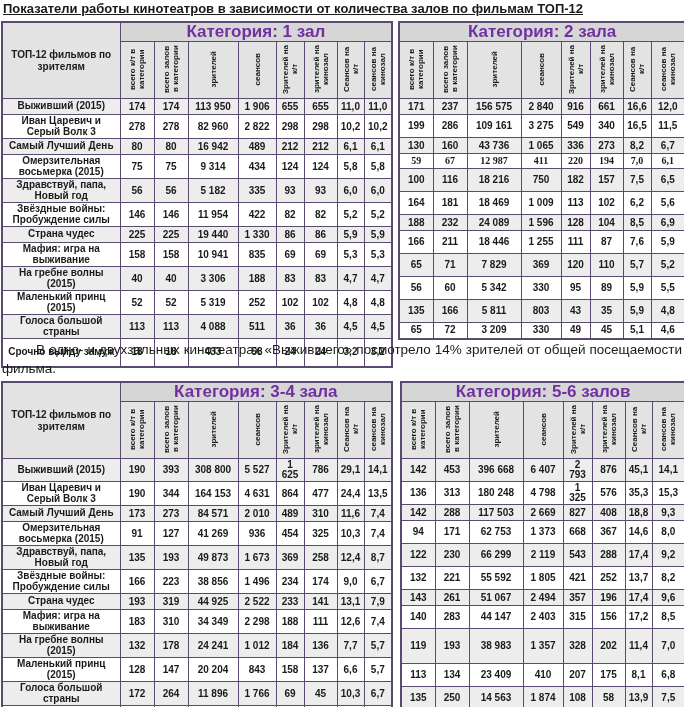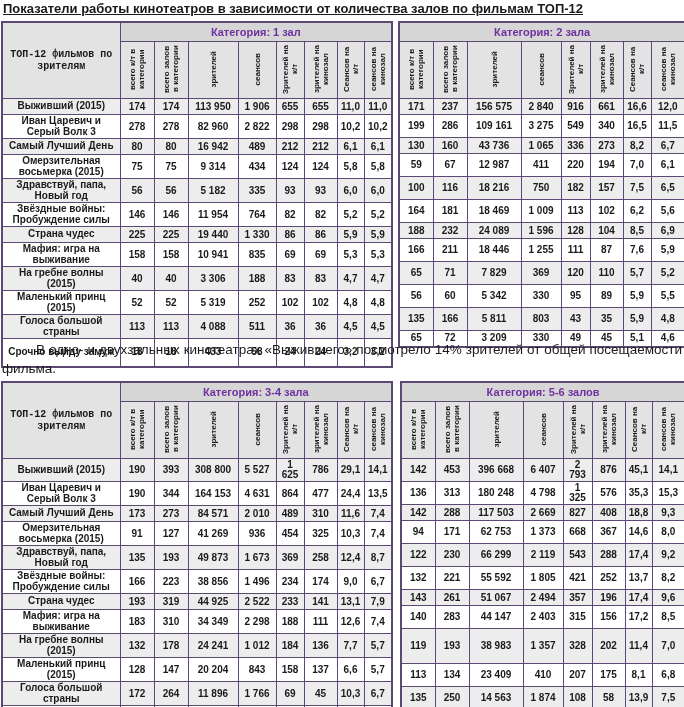--- a/index.html
+++ b/index.html
@@ -33,26 +33,26 @@
     border:2px solid var(--border);
   }
   table.tbl th,table.tbl td{
     border:1px solid var(--border);
     padding:1px 2px;
     text-align:center;vertical-align:middle;
     overflow:hidden;
   }
   th.corner{
     background:var(--header_bg);
-    text-align:left;font-size:10px;padding-left:4px;line-height:12px;font-family:Liberation Mono, monospace;
+    text-align:left;font-size:10px;padding-left:4px;line-height:12px;
   }
   th.cat{
     background:var(--category_bg);
     color:var(--category_text);
-    font-size:11px;height:16px;line-height:14px;
+    font-size:17px;height:16px;line-height:14px;
   }
   th.rot{
     background:var(--header_bg);
     height:54px;padding:1px 0;
   }
   th.rot span{
     display:inline-block;
     writing-mode:vertical-rl;
     transform:rotate(180deg);
     font-size:8px;line-height:9px;
@@ -158,21 +158,21 @@
           <td class="num">93</td>
           <td class="num">93</td>
           <td class="num">6,0</td>
           <td class="num">6,0</td>
         </tr>
         <tr style="height: 23px;">
           <td class="film">Звёздные войны: Пробуждение силы</td>
           <td class="num">146</td>
           <td class="num">146</td>
           <td class="num">11 954</td>
-          <td class="num">764</td>
+          <td class="num">422</td>
           <td class="num">82</td>
           <td class="num">82</td>
           <td class="num">5,2</td>
           <td class="num">5,2</td>
         </tr>
         <tr class="stripe" style="height: 16px;">
           <td class="film">Страна чудес</td>
           <td class="num">225</td>
           <td class="num">225</td>
           <td class="num">19 440</td>
@@ -292,21 +292,21 @@
         <tr class="stripe" style="height: 16px;">
           <td class="num">130</td>
           <td class="num">160</td>
           <td class="num">43 736</td>
           <td class="num">1 065</td>
           <td class="num">336</td>
           <td class="num">273</td>
           <td class="num">8,2</td>
           <td class="num">6,7</td>
         </tr>
-        <tr style="height: 23px;">
+        <tr style="height: 15px; font-family: Liberation Serif, serif;">
           <td class="num">59</td>
           <td class="num">67</td>
           <td class="num">12 987</td>
           <td class="num">411</td>
           <td class="num">220</td>
           <td class="num">194</td>
           <td class="num">7,0</td>
           <td class="num">6,1</td>
         </tr>
         <tr class="stripe" style="height: 23px;">

